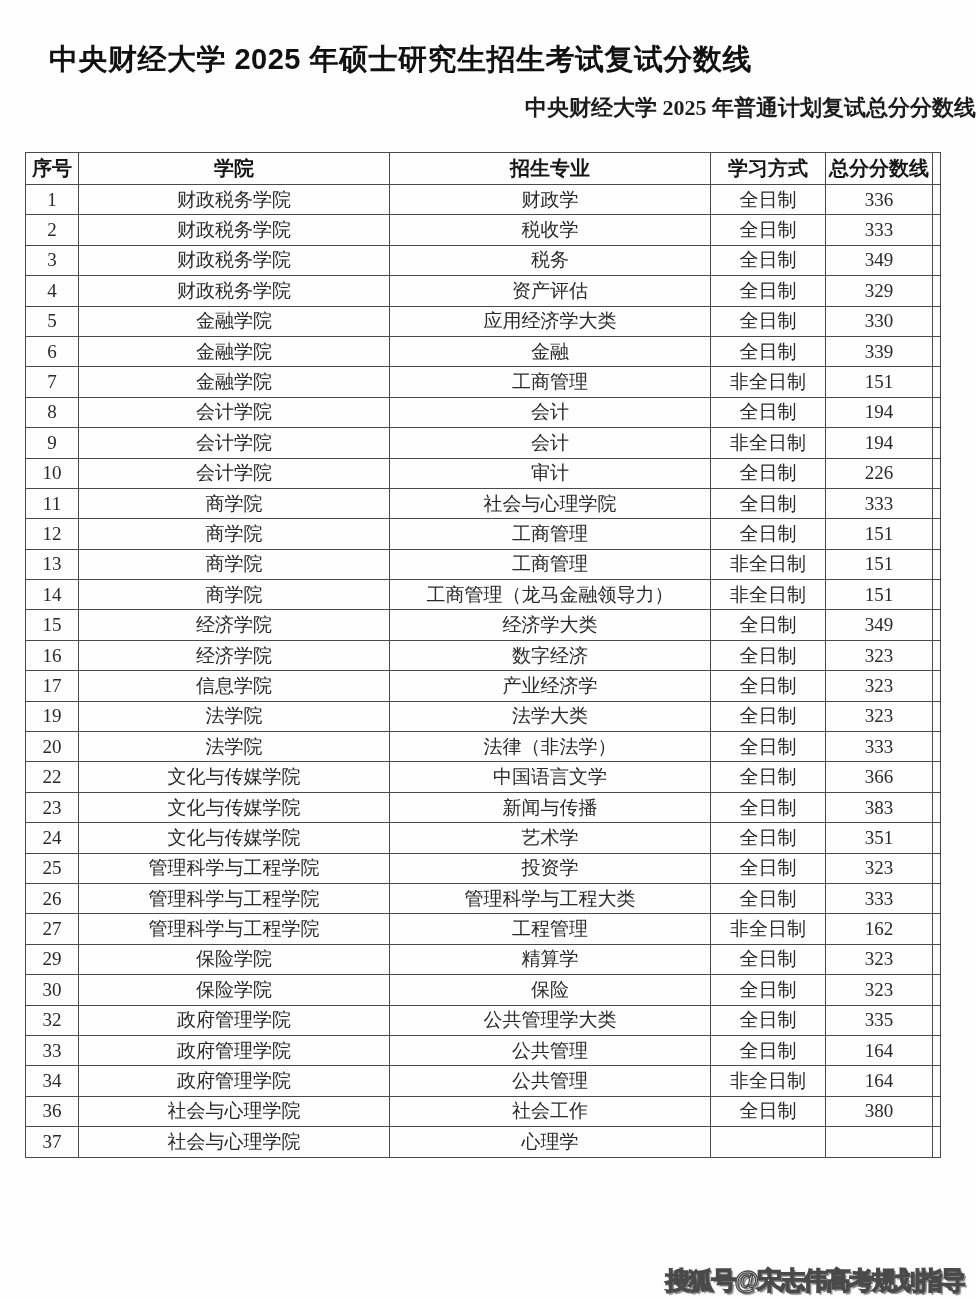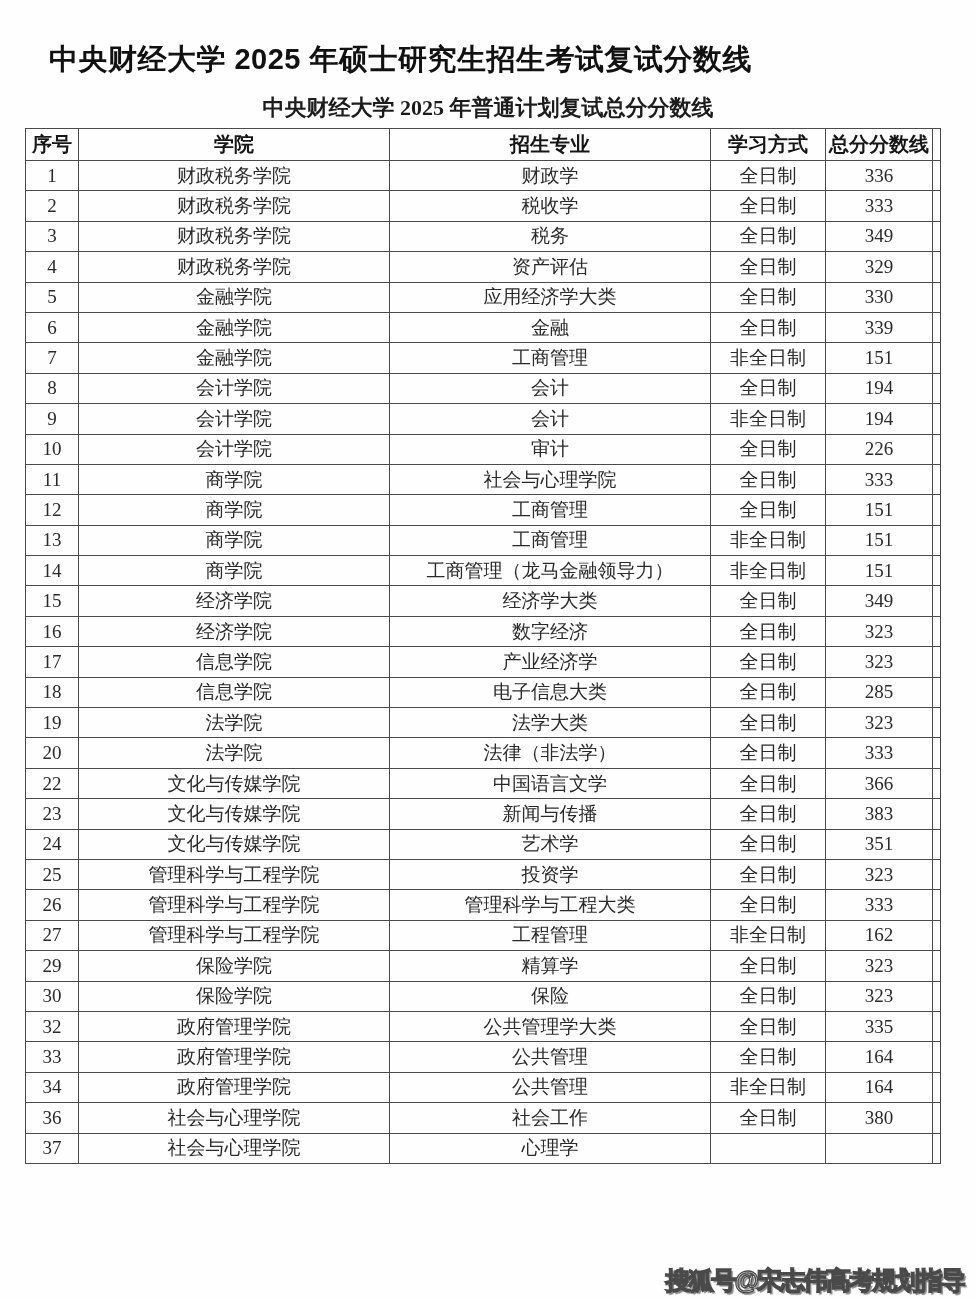--- a/index.html
+++ b/index.html
@@ -15,33 +15,34 @@
     position:absolute;top:40px;left:0;width:801px;
     text-align:center;
     font-family:"Liberation Sans", sans-serif;
     font-weight:bold;
     font-size:29px;
     letter-spacing:0.5px;
     color:#111;
   }
   .subtitle{
     position:absolute;top:93px;left:0;width:976px;
-    text-align:center;
+    text-align:right;
     font-family:"Liberation Serif", serif;
     font-weight:600;
     font-size:22px;
     color:#1c1c1c;
   }
   .table-wrap{
     position:absolute;top:128px;left:25px;
   }
   table{
     border-collapse:collapse;
     table-layout:fixed;
     width:915px;
+    margin-top:24px;
   }
   th,td{
     border:1px solid #4a4a4a;
     text-align:center;
     vertical-align:middle;
     overflow:hidden;
     white-space:nowrap;
     padding:0;
   }
   thead th{
@@ -230,28 +231,20 @@
         </tr>
         <tr data-name="table-row">
           <td data-name="cell-index">17</td>
           <td data-name="cell-college">信息学院</td>
           <td data-name="cell-major">产业经济学</td>
           <td data-name="cell-mode">全日制</td>
           <td data-name="cell-score">323</td>
           <td data-name="cell-sliver"></td>
         </tr>
         <tr data-name="table-row">
-          <td data-name="cell-index">18</td>
-          <td data-name="cell-college">信息学院</td>
-          <td data-name="cell-major">电子信息大类</td>
-          <td data-name="cell-mode">全日制</td>
-          <td data-name="cell-score">285</td>
-          <td data-name="cell-sliver"></td>
-        </tr>
-        <tr data-name="table-row">
           <td data-name="cell-index">19</td>
           <td data-name="cell-college">法学院</td>
           <td data-name="cell-major">法学大类</td>
           <td data-name="cell-mode">全日制</td>
           <td data-name="cell-score">323</td>
           <td data-name="cell-sliver"></td>
         </tr>
         <tr data-name="table-row">
           <td data-name="cell-index">20</td>
           <td data-name="cell-college">法学院</td>

